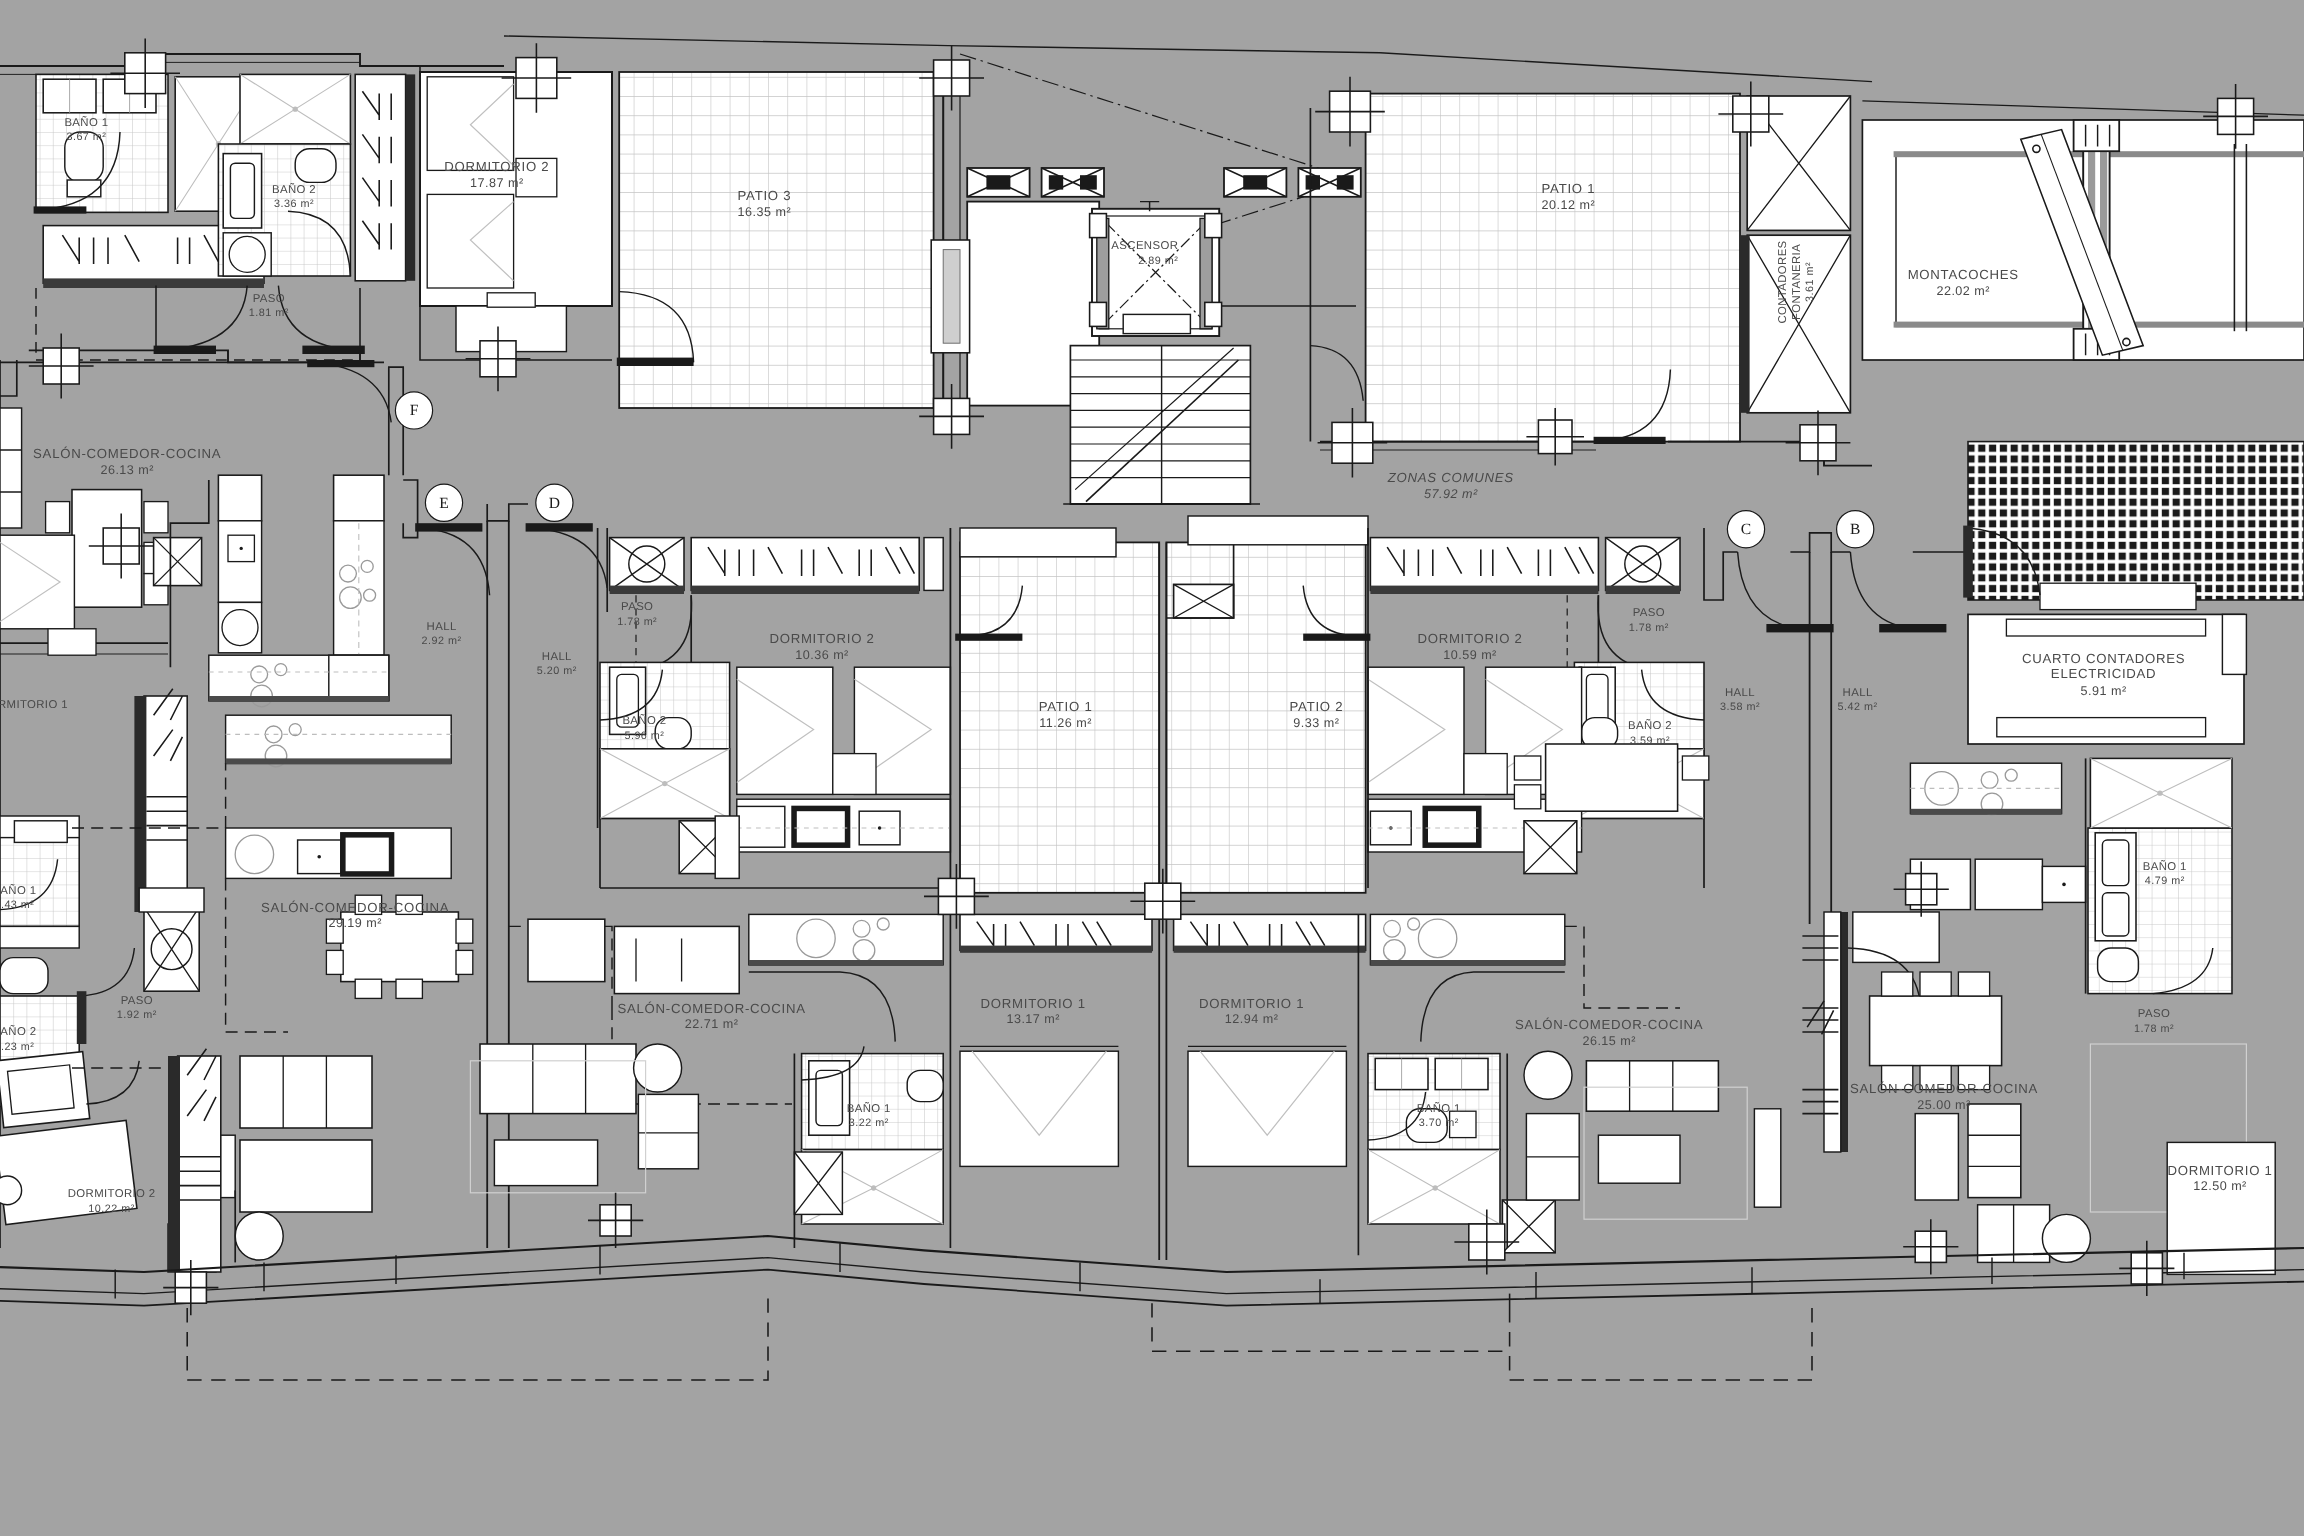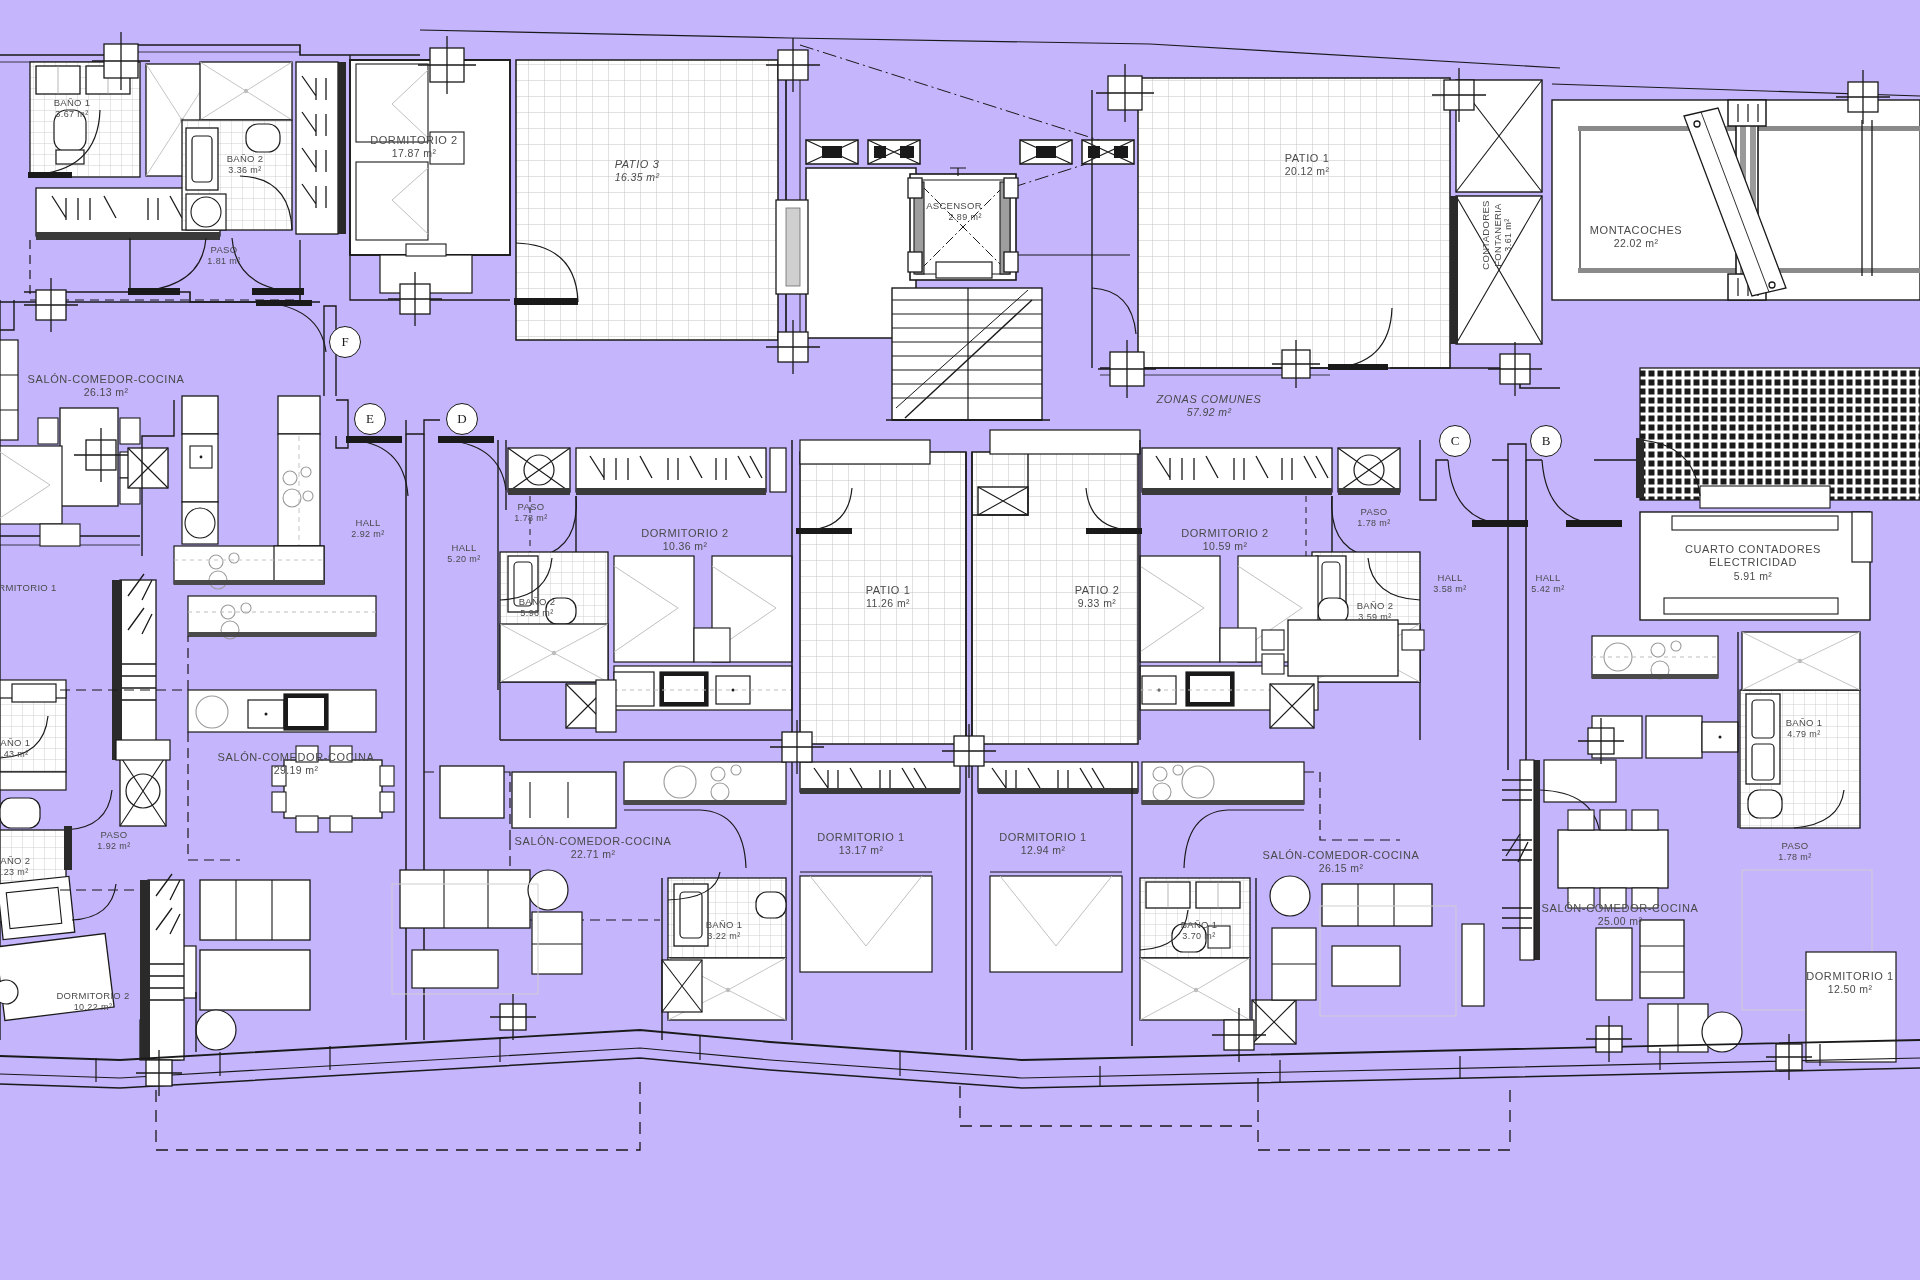--- a/index.html
+++ b/index.html
@@ -1,18 +1,18 @@
 <!DOCTYPE html>
 <html><head>
 <meta charset="utf-8">
 <title>Floor Plan</title>
 <style>
   html,body{margin:0;padding:0;background:#ffffff;}
   body{font-family:"Liberation Sans",sans-serif;}
-  #plan-root{position:relative;width:1920px;height:1280px;background:#c4b5fd;overflow:hidden;}
+  #plan-root{position:relative;width:1920px;height:1280px;background:#a3a3a3;overflow:hidden;}
   #plan-svg{position:absolute;left:0;top:0;width:1920px;height:1280px;}
   .room-label{position:absolute;transform:translate(-50%,-50%);text-align:center;
       color:#4a4a4a;font-family:"Liberation Sans",sans-serif;line-height:1.22;
       white-space:nowrap;pointer-events:none;}
   .room-label .rl-name{display:block;font-size:11px;letter-spacing:.6px;}
   .room-label .rl-area{display:block;font-size:10.5px;letter-spacing:.4px;}
   .room-label.sm .rl-name{font-size:9.5px;letter-spacing:.3px;}
   .room-label.sm .rl-area{font-size:9px;}
   .room-label.vert{transform:translate(-50%,-50%) rotate(-90deg);}
   .grid-mark{position:absolute;transform:translate(-50%,-50%);width:30px;height:30px;
@@ -700,21 +700,21 @@
         <span class="rl-area">3.36 m²</span>
       </div>
       <div class="room-label sm" style="left: 224px; top: 255px;">
         <span class="rl-name">PASO</span>
         <span class="rl-area">1.81 m²</span>
       </div>
       <div class="room-label" style="left: 414px; top: 147px;">
         <span class="rl-name">DORMITORIO 2</span>
         <span class="rl-area">17.87 m²</span>
       </div>
-      <div class="room-label" style="left: 637px; top: 171px; font-style: italic;">
+      <div class="room-label" style="left: 637px; top: 171px;">
         <span class="rl-name">PATIO 3</span>
         <span class="rl-area">16.35 m²</span>
       </div>
       <div class="room-label sm" style="left: 954px; top: 211px; text-align: right;">
         <span class="rl-name">ASCENSOR</span>
         <span class="rl-area">2.89 m²</span>
       </div>
       <div class="room-label" style="left: 1307px; top: 165px;">
         <span class="rl-name">PATIO 1</span>
         <span class="rl-area">20.12 m²</span>

